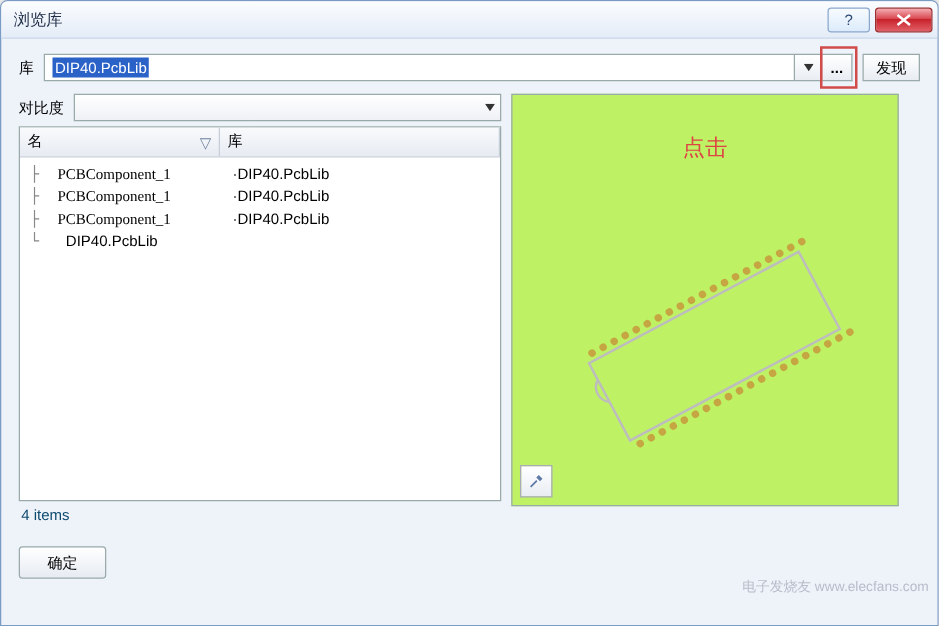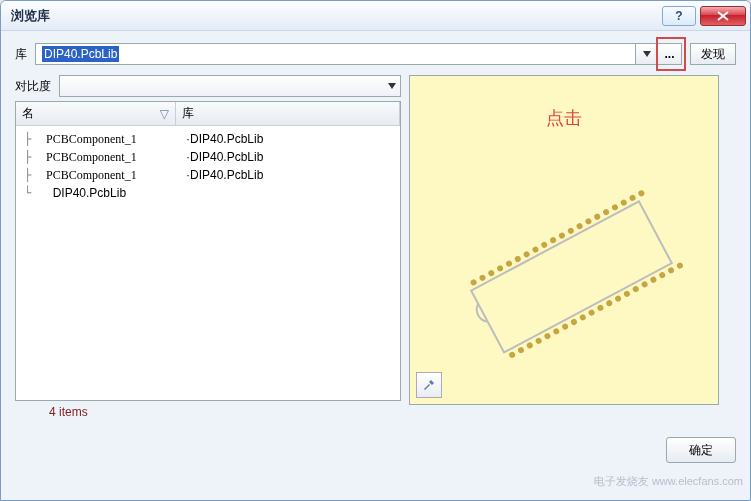--- a/index.html
+++ b/index.html
@@ -1,18 +1,18 @@
 <!DOCTYPE html>
 <html><head>
   <meta charset="utf-8">
   <style>
     * { margin: 0; padding: 0; box-sizing: border-box; font-family: "Microsoft YaHei", Tahoma, sans-serif; font-size: 12px; }
     body { background: #f0f0f0; width: 751px; height: 501px; }
     .window { width: 751px; height: 501px; background: #eef2f9; border: 1px solid #7a9bc4; border-radius: 6px 6px 0 0; overflow: hidden; box-shadow: 0 0 6px rgba(0,0,0,0.15); }
-    .titlebar { height: 30px; background: linear-gradient(to bottom, #fbfdff, #e4ecf7); display: flex; align-items: center; padding: 0 4px; border-bottom: 1px solid #c9d6ea; font-weight: bold; }
+    .titlebar { height: 30px; background: linear-gradient(to bottom, #fbfdff, #e4ecf7); display: flex; align-items: center; padding: 0 4px; border-bottom: 1px solid #c9d6ea; }
     .titlebar .title { flex: 1; padding-left: 6px; color: #1f2d47; font-size: 13px; }
     .win-btns { display: flex; gap: 4px; }
     .win-btn { width: 34px; height: 20px; border-radius: 3px; border: 1px solid #8aa7cc; background: linear-gradient(to bottom, #f7fbff, #dcebfb); display: flex; align-items: center; justify-content: center; color: #2e4a74; cursor: default; }
     .win-btn.close { width: 46px; background: linear-gradient(to bottom, #f4adb3, #d8464e 45%, #c6202a 46%, #e26067); border-color: #9a2d2d; color: #fff; }
     .win-btn svg { pointer-events: none; }
     .body { padding: 12px 14px 8px 14px; }
     .row-lib { display: flex; align-items: center; gap: 8px; margin-bottom: 10px; }
     .lbl { color: #000; }
     .lib-field { flex: 1; display: flex; align-items: stretch; }
     .lib-input { flex: 1; height: 22px; line-height: 20px; padding: 0 6px; border: 1px solid #9aa; background: #fff; color: #fff; }
@@ -30,29 +30,29 @@
     .list-head { display: flex; background: linear-gradient(#f9fafc,#e7ebf2); border-bottom: 1px solid #c8ced9; }
     .list-head .col { padding: 3px 6px; border-right: 1px solid #c8ced9; display: flex; align-items: center; justify-content: space-between; }
     .col-name { width: 160px; }
     .col-lib { flex: 1; }
     .sort-arrow { color: #6f839f; }
     .tree { padding: 4px 2px; }
     .tree-row { display: flex; align-items: center; height: 18px; padding-left: 6px; }
     .tree-branch { display: inline-block; width: 22px; text-align: left; color: #888; font-family: monospace; white-space: pre; }
     .tree-name { width: 140px; font-family: Liberation Serif, serif; }
     .tree-lib-col { }
-    .count { padding: 4px 2px 0 2px; color: #7f1d1d; margin-left: 32px; }
+    .count { padding: 4px 2px 0 2px; color: #0c4a6e; }
     .right-col { flex: 1; }
-    .preview-frame { width: 310px; height: 330px; border: 1px solid #9aa; background: #fef9c3; position: relative; }
+    .preview-frame { width: 310px; height: 330px; border: 1px solid #9aa; background: #bef264; position: relative; }
     .annot { position: absolute; top: 30px; left: 50%; transform: translateX(-50%); color: #d44; font-size: 18px; }
     .chip-svg { position: absolute; left: 20px; top: 110px; }
     .tool-btn { position: absolute; left: 6px; bottom: 6px; width: 26px; height: 26px; border: 1px solid #aab; background: linear-gradient(#fff,#e9edf3); display: flex; align-items: center; justify-content: center; }
-    .footer { display: flex; justify-content: flex-end; gap: 8px; padding: 10px 14px; }
+    .footer { display: flex; gap: 8px; padding: 10px 14px; }
     .footer .btn { height: 26px; padding: 0 22px; border: 1px solid #9aa; background: linear-gradient(#fff,#e7ebf2); border-radius: 3px; }
-    .watermark { position: absolute; right: 8px; bottom: 12px; color: #8893a5; font-size: 11px; opacity: .55; }
+    .watermark { position: absolute; right: 8px; bottom: 24px; color: #8893a5; font-size: 11px; opacity: .55; }
   </style>
 </head>
 <body>
 
 <div class="window">
   <div class="titlebar">
     <div class="title">浏览库</div>
     <div class="win-btns">
       <div class="win-btn">
         <span>?</span>

